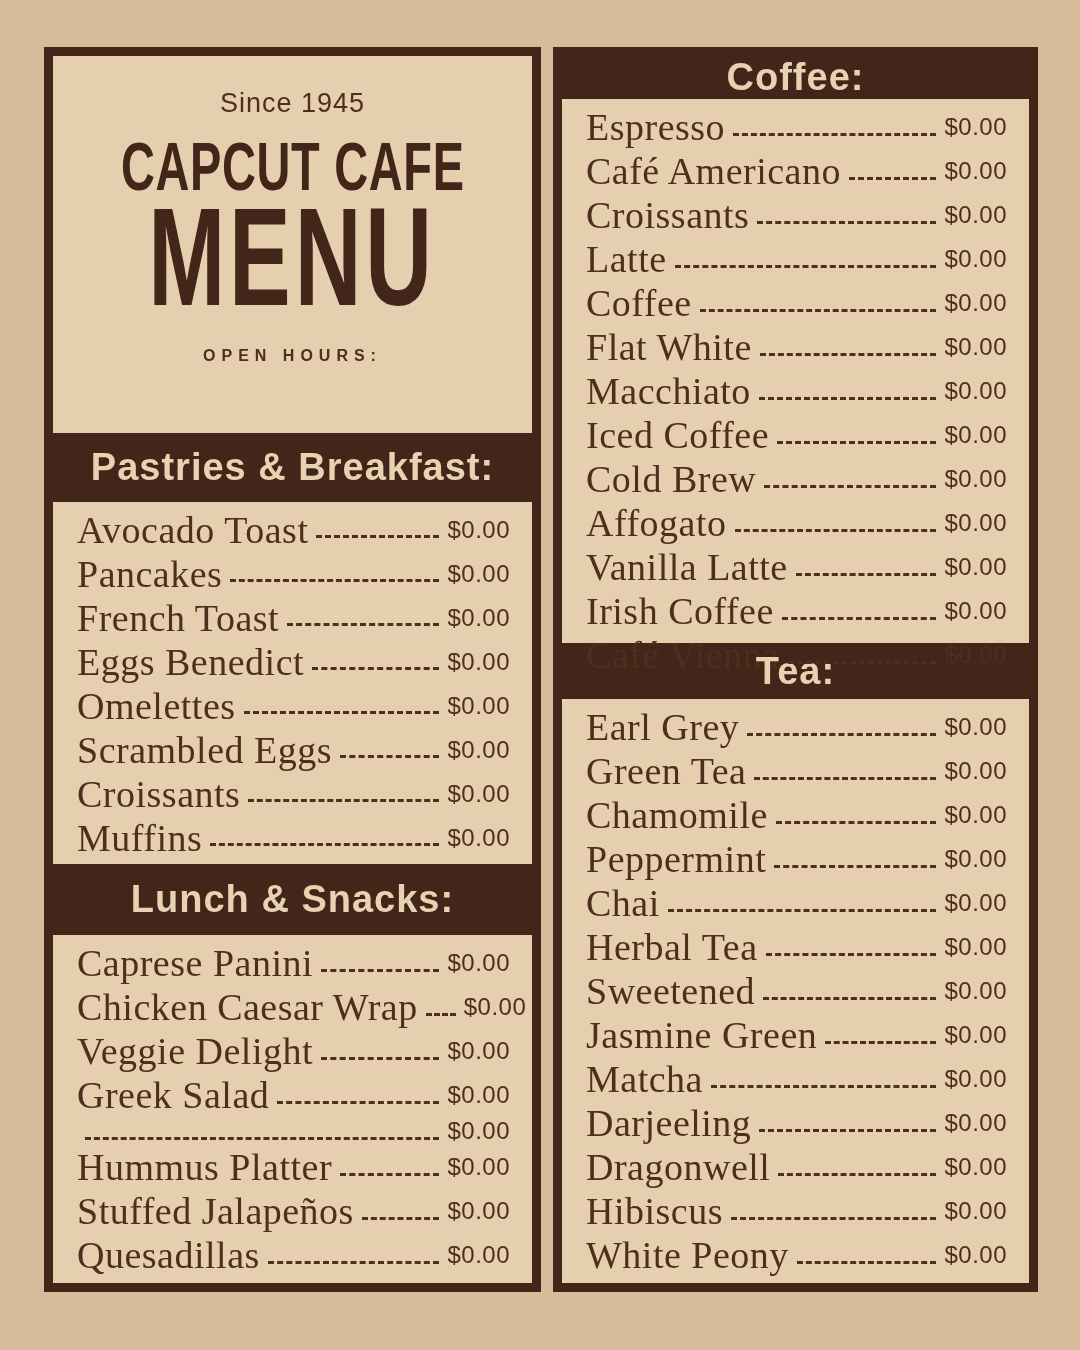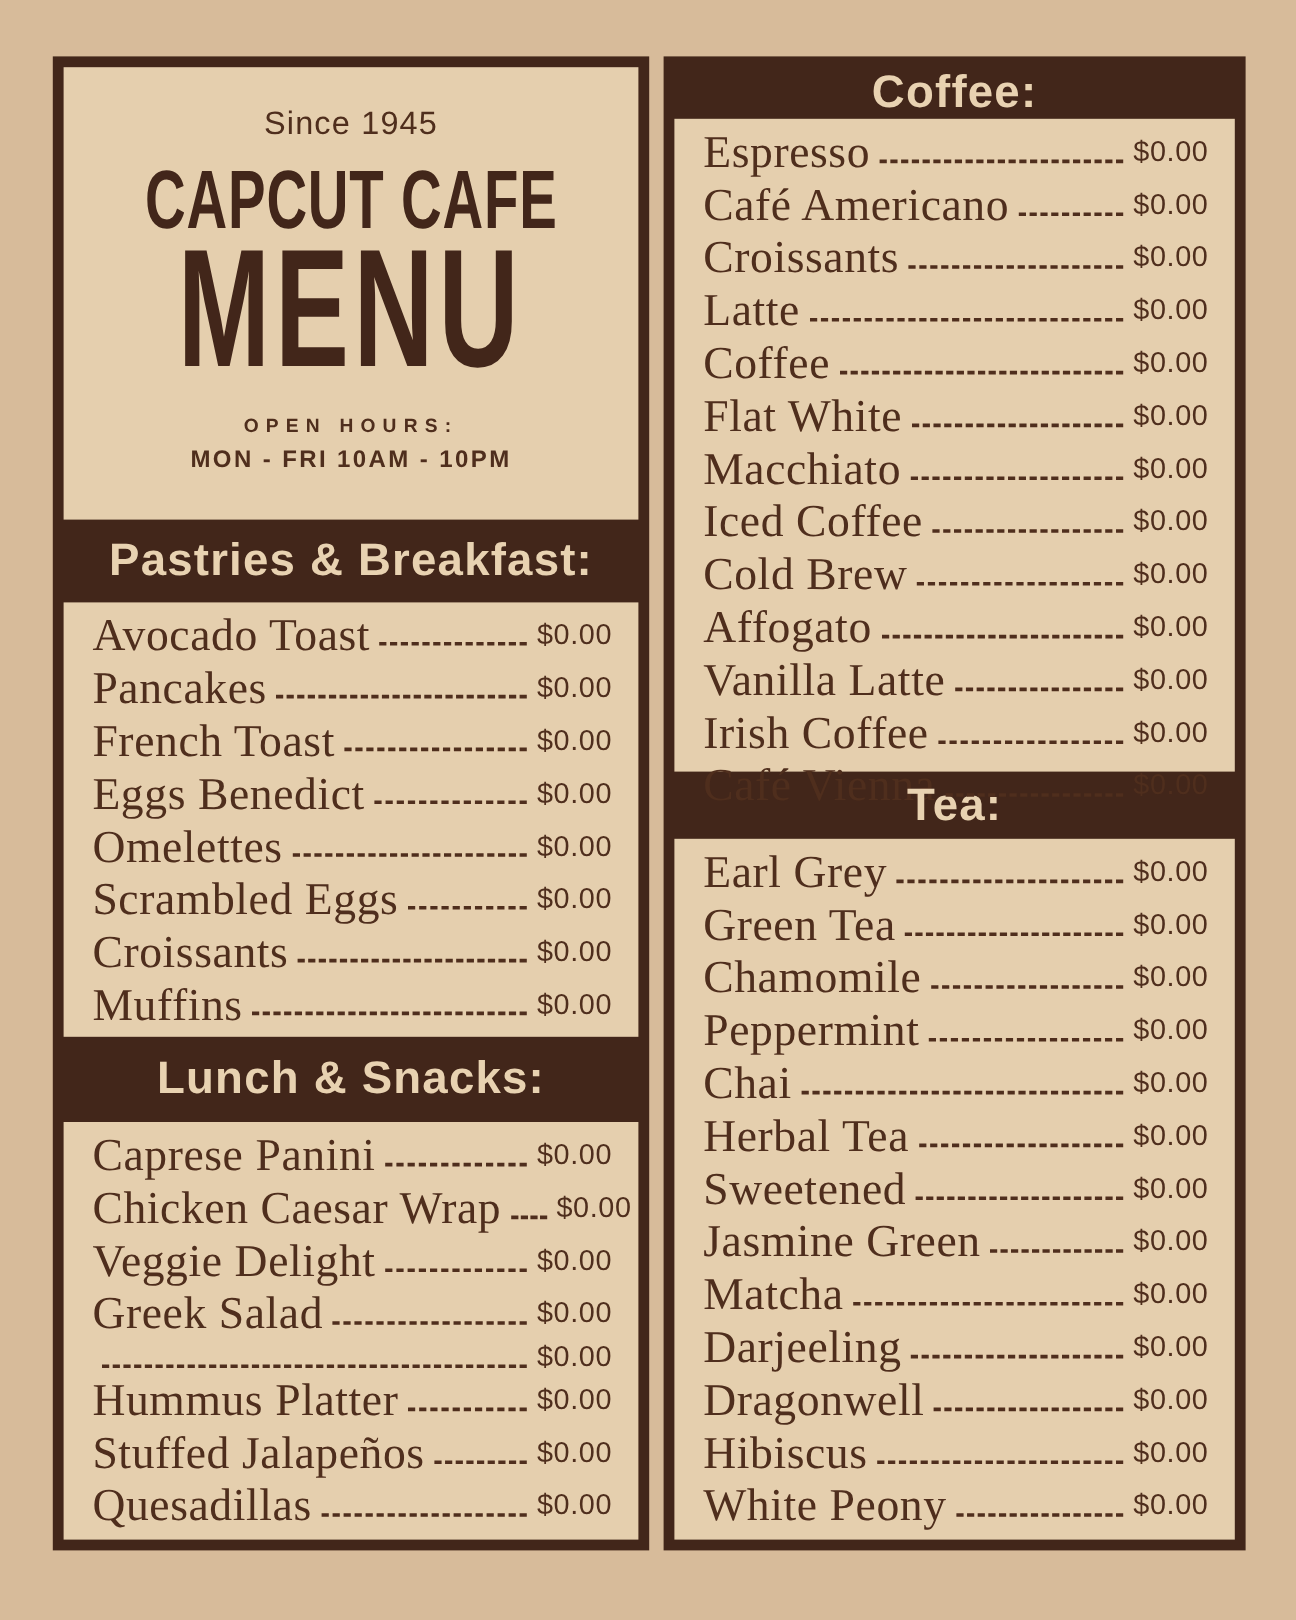--- a/index.html
+++ b/index.html
@@ -91,21 +91,20 @@
 
 <div class="page">
 
   <div class="column">
 
     <div class="light-panel header-panel">
       <div class="since">Since 1945</div>
       <div class="brand">CAPCUT CAFE</div>
       <div class="menu-word">MENU</div>
       <div class="hours-label">OPEN HOURS:</div>
-      <div class="hours-value">MON - FRI 10AM - 10PM</div>
     </div>
 
     <div class="section-title" id="title-pastries">Pastries &amp; Breakfast:</div>
     <div class="light-panel list-panel" id="panel-pastries">
         <div class="menu-row">
           <span class="item-name">Avocado Toast</span>
           <span class="dots"></span>
           <span class="item-price">$0.00</span>
         </div>
         <div class="menu-row">

